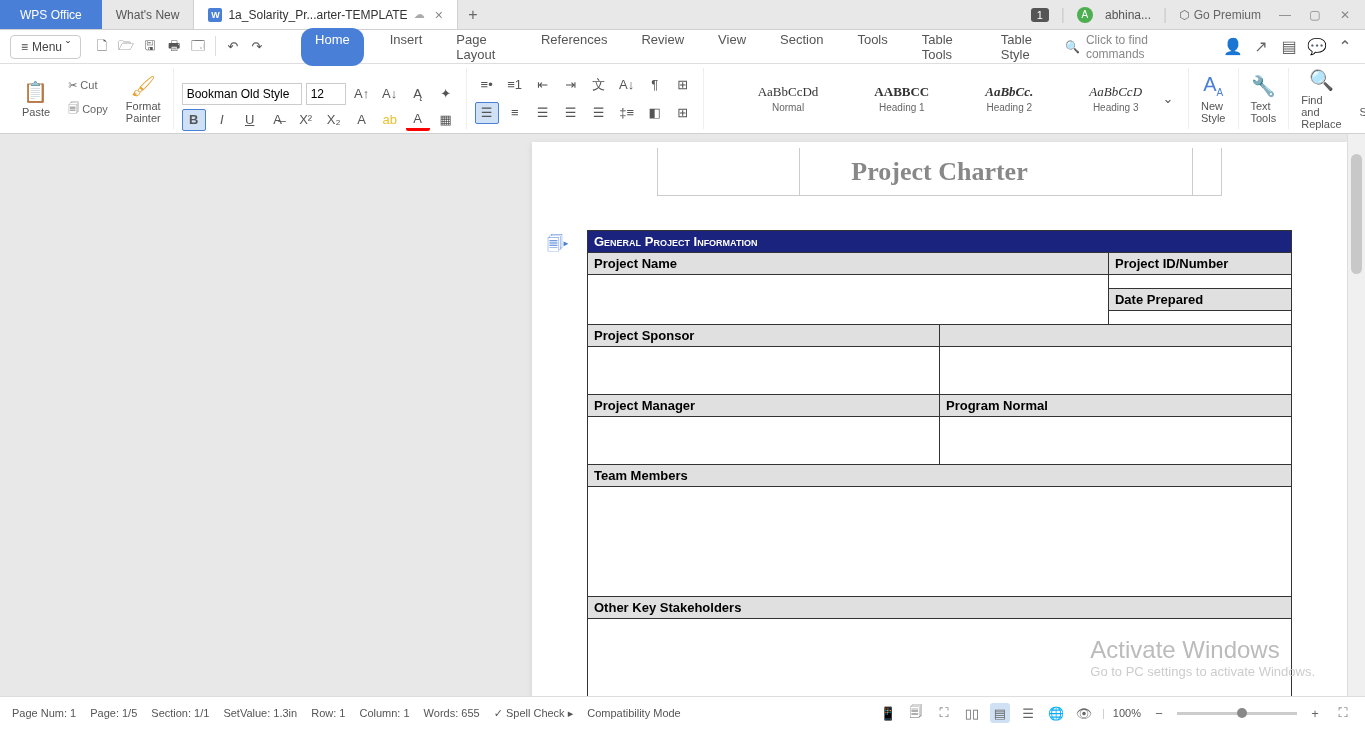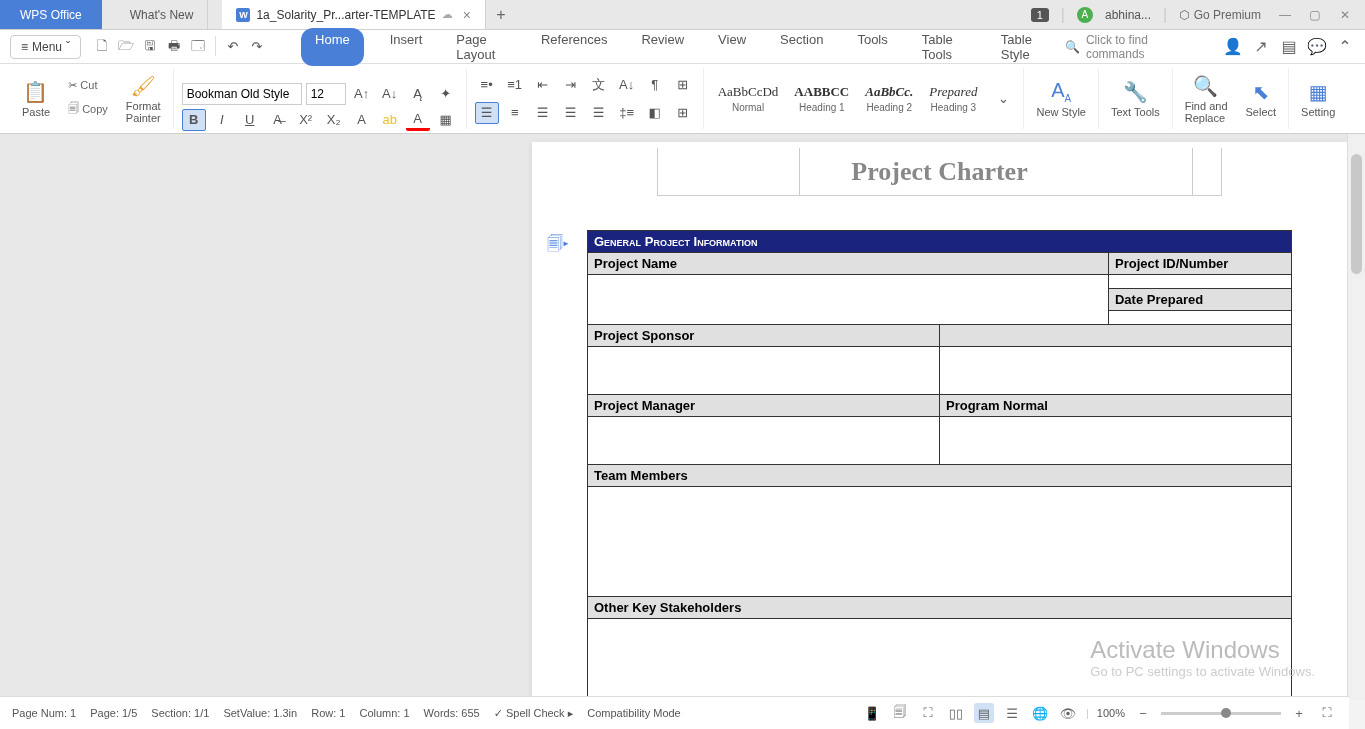--- a/index.html
+++ b/index.html
@@ -1,21 +1,21 @@
 <!DOCTYPE html>
 <html><head>
 <meta charset="utf-8">
 <style>
 * { margin: 0; padding: 0; box-sizing: border-box; font-family: -apple-system, BlinkMacSystemFont, "Segoe UI", Arial, sans-serif; }
 body { background: #f3f3f3; width: 1365px; height: 729px; overflow: hidden; position: relative; }
 
 
 .tab-bar { height: 30px; background: #e8e8e8; display: flex; align-items: stretch; border-bottom: 1px solid #d0d0d0; }
 .tab-logo { background: #4a7fd8; color: #fff; padding: 0 20px; display: flex; align-items: center; font-size: 12px; font-weight: 500; }
-.tab { padding: 0 14px; display: flex; align-items: center; gap: 6px; font-size: 12px; color: #555; border-right: 1px solid #d0d0d0; cursor: pointer; background: #e8e8e8; margin-left: 14px; }
+.tab { padding: 0 14px; display: flex; align-items: center; gap: 6px; font-size: 12px; color: #555; border-right: 1px solid #d0d0d0; cursor: pointer; background: #e8e8e8; }
 .tab.active { background: #fff; color: #333; }
 .tab-doc-icon { width: 14px; height: 14px; background: #4a7fd8; border-radius: 2px; display: inline-flex; align-items: center; justify-content: center; color: #fff; font-size: 9px; font-weight: bold; }
 .tab-cloud { color: #aaa; font-size: 11px; }
 .tab-close { color: #888; font-size: 14px; margin-left: 4px; }
 .tab-add { width: 30px; display: flex; align-items: center; justify-content: center; color: #666; font-size: 16px; cursor: pointer; }
 .tab-bar-right { margin-left: auto; display: flex; align-items: center; gap: 12px; padding-right: 8px; }
 .notif-badge { background: #555; color: #fff; padding: 1px 6px; border-radius: 3px; font-size: 11px; }
 .user-badge { width: 16px; height: 16px; background: #4caf50; color: #fff; border-radius: 50%; display: inline-flex; align-items: center; justify-content: center; font-size: 10px; }
 .user-name { font-size: 12px; color: #555; }
 .premium-btn { font-size: 12px; color: #666; display: flex; align-items: center; gap: 4px; cursor: pointer; }
@@ -42,21 +42,21 @@
 .ribbon-big-btn { display: flex; flex-direction: column; align-items: center; gap: 2px; font-size: 11px; color: #555; cursor: pointer; padding: 2px 4px; }
 .ribbon-big-icon { font-size: 20px; color: #4a7fd8; }
 .ribbon-row { display: flex; align-items: center; gap: 4px; }
 .ribbon-col { display: flex; flex-direction: column; gap: 4px; justify-content: center; }
 .small-btn { display: flex; align-items: center; gap: 3px; font-size: 11px; color: #666; cursor: pointer; padding: 2px 4px; }
 .font-select { height: 22px; border: 1px solid #ccc; font-size: 12px; padding: 0 4px; background: #fff; }
 .font-name { width: 120px; }
 .font-size { width: 40px; }
 .fmt-btn { width: 24px; height: 22px; display: flex; align-items: center; justify-content: center; cursor: pointer; border-radius: 2px; font-size: 13px; color: #555; }
 .fmt-btn.active { background: #d0e0f5; border: 1px solid #4a7fd8; }
-.style-item { display: flex; flex-direction: column; align-items: center; font-size: 10px; color: #666; padding: 2px 6px; cursor: pointer; }
+.style-item { display: flex; flex-direction: column; align-items: center; font-size: 10px; color: #666; padding: 2px 6px; cursor: pointer; margin-left: 40px; }
 .style-preview { font-size: 13px; color: #333; margin-bottom: 2px; font-family: Georgia, serif; }
 
 
 .doc-area { position: absolute; top: 134px; left: 0; right: 18px; bottom: 30px; background: #e8e8e8; overflow: auto; display: flex; justify-content: flex-end; padding-top: 0; }
 .page { width: 815px; background: #fff; margin-top: 8px; position: relative; padding: 0 55px 40px 55px; min-height: 1000px; box-shadow: 0 2px 6px rgba(0,0,0,0.1); }
 .page-header-area { height: 60px; position: relative; display: flex; align-items: center; justify-content: center; }
 .page-header-border { position: absolute; left: 70px; right: 70px; height: 48px; border-left: 1px solid #ccc; border-right: 1px solid #ccc; border-bottom: 1px solid #ccc; }
 .page-header-border::before { content: ""; position: absolute; left: 25%; top: 0; bottom: 0; width: 1px; background: #ccc; }
 .page-header-border::after { content: ""; position: absolute; right: 5%; top: 0; bottom: 0; width: 1px; background: #ccc; }
 .doc-title { font-family: Georgia, "Bookman Old Style", serif; font-size: 26px; color: #888; font-weight: bold; position: relative; z-index: 1; }
@@ -70,21 +70,21 @@
 .empty-cell { height: 28px; background: #fff; }
 .tall-cell { height: 110px; }
 .med-cell { height: 48px; }
 .short-cell { height: 14px; }
 
 
 .scrollbar-right { position: absolute; right: 0; top: 134px; bottom: 30px; width: 18px; background: #f0f0f0; border-left: 1px solid #ddd; }
 .scroll-thumb { position: absolute; top: 20px; left: 3px; right: 3px; height: 120px; background: #c8c8c8; border-radius: 6px; }
 
 
-.status-bar { position: absolute; bottom: 0; left: 0; right: 16px; height: 30px; background: #fff; border-top: 1px solid #ddd; display: flex; align-items: center; padding: 16px 12px; font-size: 11px; color: #555; gap: 14px; }
+.status-bar { position: absolute; bottom: 0; left: 0; right: 0; height: 30px; background: #fff; border-top: 1px solid #ddd; display: flex; align-items: center; padding: 16px 12px; font-size: 11px; color: #555; gap: 14px; }
 .status-item { cursor: pointer; }
 .status-right { margin-left: auto; display: flex; align-items: center; gap: 8px; }
 .status-icon { width: 20px; height: 20px; display: flex; align-items: center; justify-content: center; color: #666; cursor: pointer; font-size: 13px; }
 .status-icon.active { background: #d0e0f5; border-radius: 3px; }
 .zoom-slider { width: 120px; height: 3px; background: #ccc; position: relative; }
 .zoom-thumb { position: absolute; width: 10px; height: 10px; background: #888; border-radius: 50%; top: -4px; left: 50%; }
 
 
 .watermark { position: absolute; right: 50px; bottom: 50px; color: #ccc; font-size: 13px; pointer-events: none; text-align: left; }
 .watermark .wm-title { font-size: 24px; color: #bbb; }
@@ -252,21 +252,21 @@
         </div>
       <div class="style-item">
           <span class="style-preview" style="font-weight:bold;">AABBCC</span>
           <span>Heading 1</span>
         </div>
       <div class="style-item">
           <span class="style-preview" style="font-style:italic;font-weight:bold;">AaBbCc.</span>
           <span>Heading 2</span>
         </div>
       <div class="style-item">
-          <span class="style-preview" style="font-style:italic;">Prepared</span>
+          <span class="style-preview" style="font-style:italic;">AaBbCcD</span>
           <span>Heading 3</span>
         </div>
       <div class="ribbon-col" style="margin-left:4px;">
           <div class="fmt-btn">⌄</div>
         </div>
     </div>
   </div>
 
   <div class="ribbon-group">
     <div class="ribbon-big-btn">

